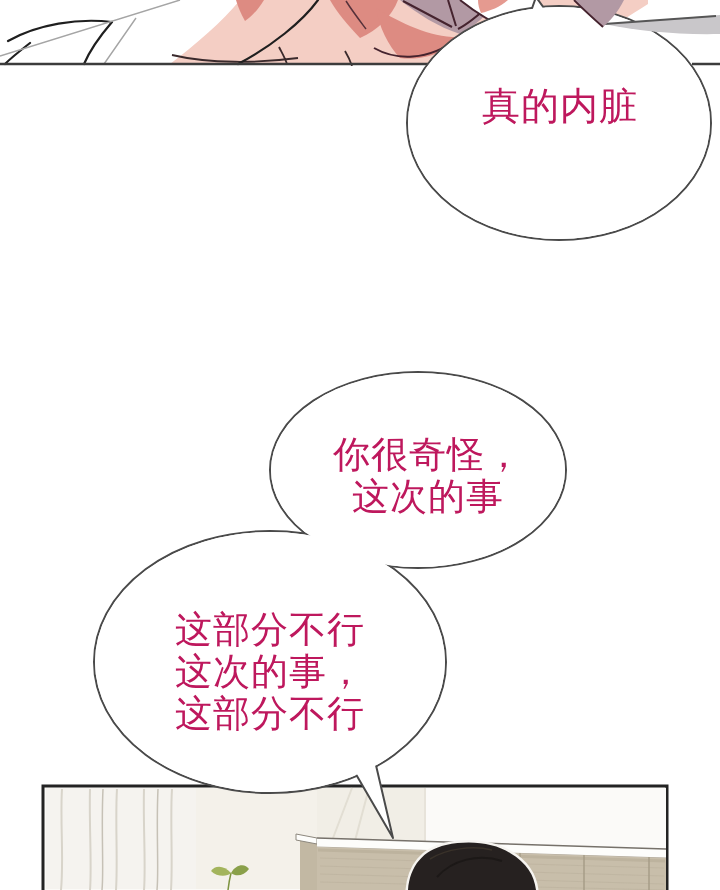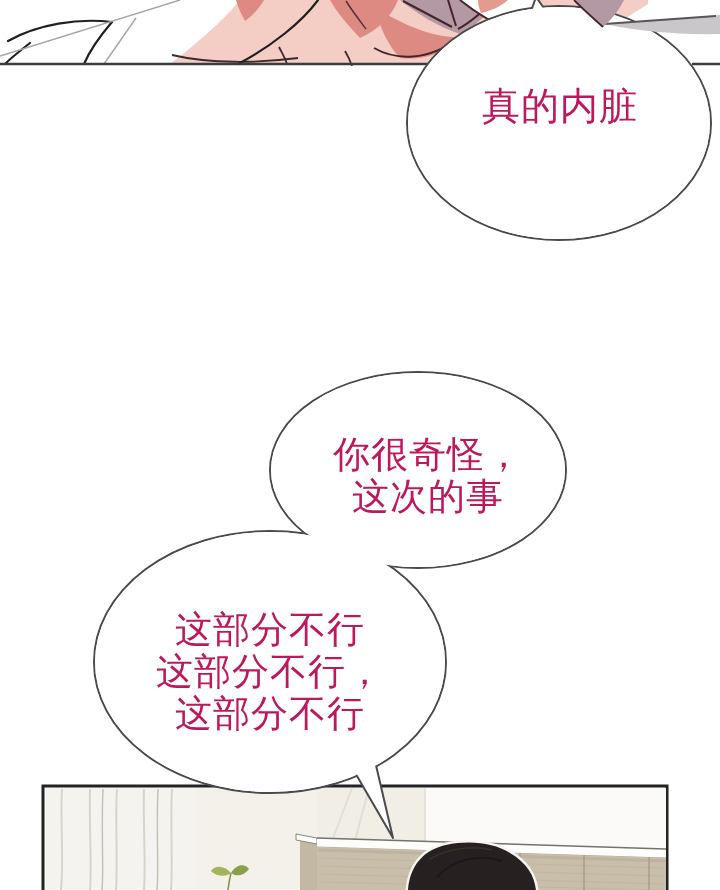--- a/index.html
+++ b/index.html
@@ -100,17 +100,17 @@
 
   <div id="bt1" class="bubble-text">
     <div>真的内脏</div>
   </div>
   <div id="bt2" class="bubble-text">
     <div>你很奇怪，</div>
     <div>这次的事</div>
   </div>
   <div id="bt3" class="bubble-text">
     <div>这部分不行</div>
-    <div>这部分不行，</div>
+    <div>这次的事，</div>
     <div>这部分不行</div>
   </div>
 
 </div>
 
 </body></html>

